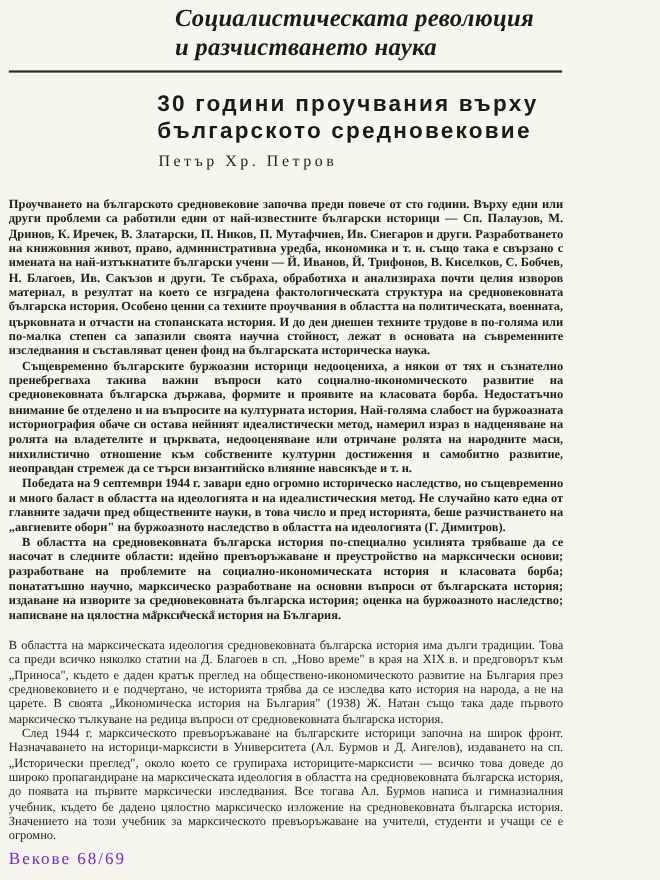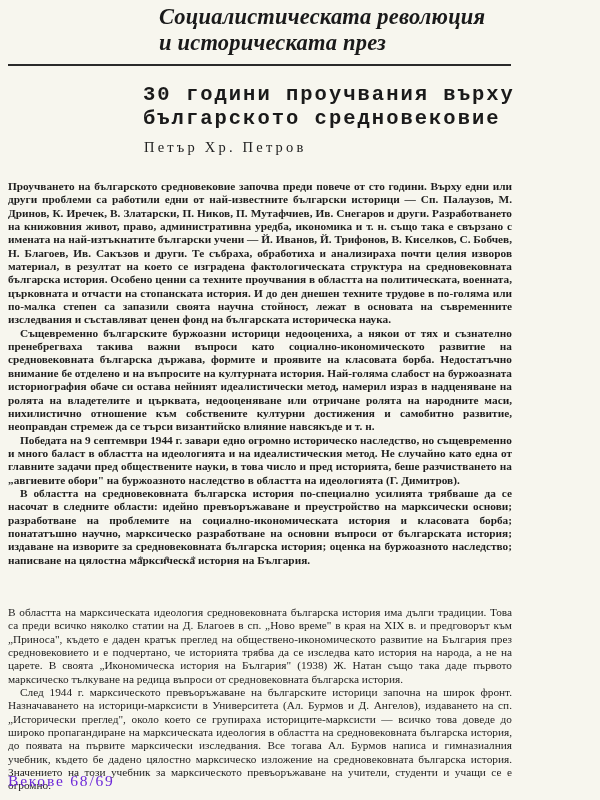--- a/index.html
+++ b/index.html
@@ -33,21 +33,21 @@
       left: 8px;
       top: 64px;
       width: 503px;
       height: 0;
       border-top: 2px solid #2a2a2a;
     }
     .article-title {
       position: absolute;
       left: 143px;
       top: 83px;
-      font-family: Liberation Mono, monospace;
+      font-family: Liberation Sans, sans-serif;
       font-weight: bold;
       font-size: 20.5px;
       line-height: 24px;
       letter-spacing: 2px;
       color: #1a1a1a;
     }
     .author {
       position: absolute;
       left: 144px;
       top: 139px;
@@ -75,38 +75,38 @@
     }
     #block1 { top: 180px; font-weight: bold; }
     .asterisks {
       position: absolute;
       left: 138px;
       top: 553px;
       font-size: 11px;
       letter-spacing: 9px;
       color: #333;
     }
-    #block2 { top: 581px; margin-top: 25px; }
+    #block2 { top: 581px; }
     .footer {
       position: absolute;
       left: 8px;
       top: 772px;
       font-family: "Liberation Serif", serif;
       font-size: 15.5px;
       letter-spacing: 1.8px;
       color: #6d28d9;
       text-align: right;
     }
   </style>
 </head>
 <body>
 
 <div class="section-title">
   <div>Социалистическата революция</div>
-  <div>и историческата през</div>
+  <div>и разчистването наука</div>
 </div>
 
 <div class="rule"></div>
 
 <div class="article-title">
   <div>30 години проучвания върху</div>
   <div>българското средновековие</div>
 </div>
 
 <div class="author">Петър Хр. Петров</div>

